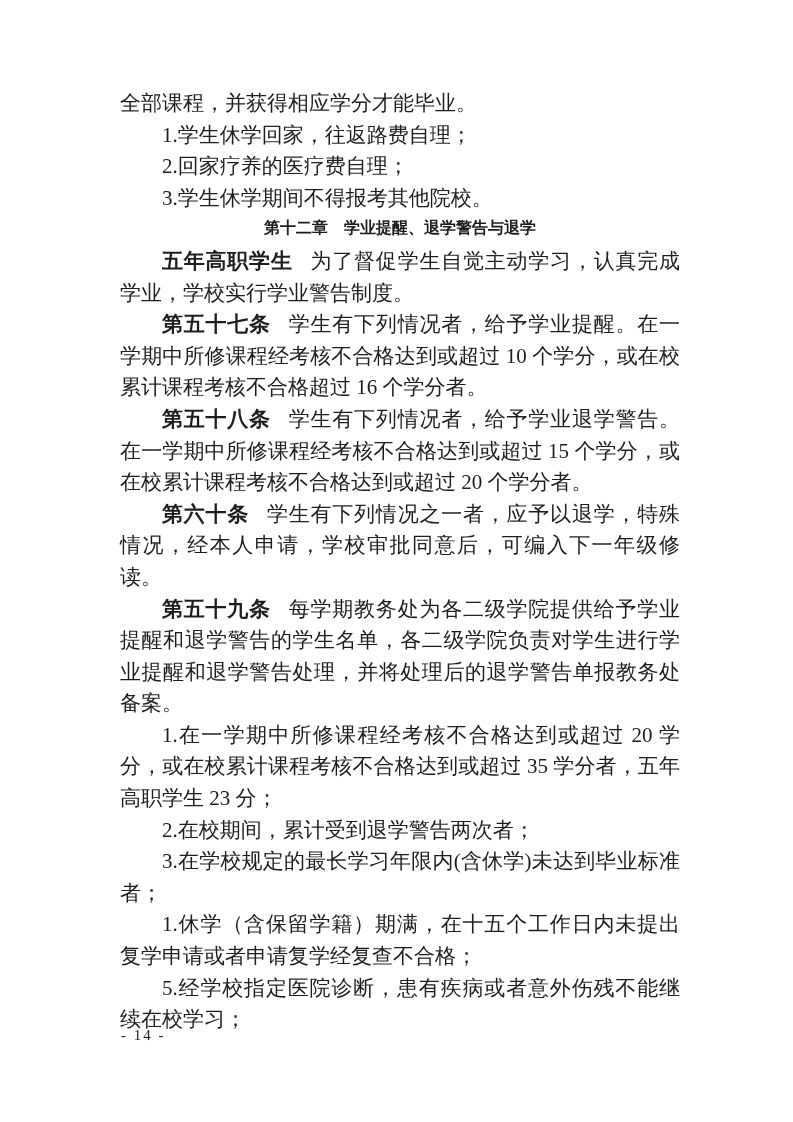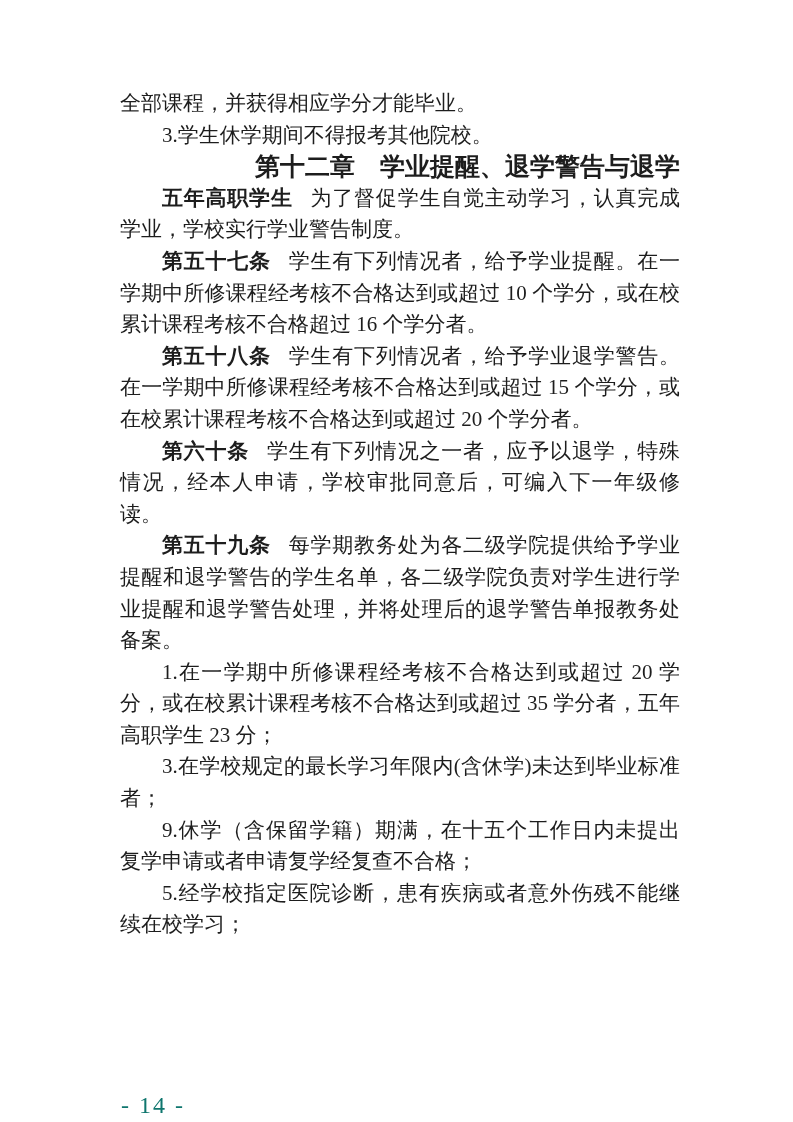--- a/index.html
+++ b/index.html
@@ -29,51 +29,54 @@
   }
   .content p {
     text-indent: 2em;
   }
   .content p.continuation {
     text-indent: 0;
     text-align: left;
   }
   .content p.chapter {
     text-indent: 0;
-    text-align: right;
+    text-align: center;
     font-weight: bold;
-    font-size: 25px;
-    font-family: Liberation Serif, serif;
+    font-size: 16px;
+    font-family: Liberation Mono, monospace;
   }
   .lead {
     font-weight: bold;
     margin-right: 0.85em;
   }
   .footer {
     position: absolute;
     left: 121px;
-    top: 1094px;
-    font-size: 24px;
+    top: 1024px;
+    font-size: 15px;
     line-height: 22px;
     letter-spacing: 2px;
-    color: #0f766e;
+    color: #0f172a;
   }
 </style>
 </head>
 <body>
 
 <div class="page">
   <div class="content">
       <p class="continuation">全部课程，并获得相应学分才能毕业。</p>
+      <p class="item">1.学生休学回家，往返路费自理；</p>
+      <p class="item">2.回家疗养的医疗费自理；</p>
       <p class="item">3.学生休学期间不得报考其他院校。</p>
       <p class="chapter">第十二章　学业提醒、退学警告与退学</p>
       <p class="article"><span class="lead">五年高职学生</span>为了督促学生自觉主动学习，认真完成学业，学校实行学业警告制度。</p>
       <p class="article"><span class="lead">第五十七条</span>学生有下列情况者，给予学业提醒。在一学期中所修课程经考核不合格达到或超过 10 个学分，或在校累计课程考核不合格超过 16 个学分者。</p>
       <p class="article"><span class="lead">第五十八条</span>学生有下列情况者，给予学业退学警告。在一学期中所修课程经考核不合格达到或超过 15 个学分，或在校累计课程考核不合格达到或超过 20 个学分者。</p>
       <p class="article"><span class="lead">第六十条</span>学生有下列情况之一者，应予以退学，特殊情况，经本人申请，学校审批同意后，可编入下一年级修读。</p>
       <p class="article"><span class="lead">第五十九条</span>每学期教务处为各二级学院提供给予学业提醒和退学警告的学生名单，各二级学院负责对学生进行学业提醒和退学警告处理，并将处理后的退学警告单报教务处备案。</p>
       <p class="item">1.在一学期中所修课程经考核不合格达到或超过 20 学分，或在校累计课程考核不合格达到或超过 35 学分者，五年高职学生 23 分；</p>
+      <p class="item">2.在校期间，累计受到退学警告两次者；</p>
       <p class="item">3.在学校规定的最长学习年限内(含休学)未达到毕业标准者；</p>
-      <p class="item">9.休学（含保留学籍）期满，在十五个工作日内未提出复学申请或者申请复学经复查不合格；</p>
+      <p class="item">1.休学（含保留学籍）期满，在十五个工作日内未提出复学申请或者申请复学经复查不合格；</p>
       <p class="item">5.经学校指定医院诊断，患有疾病或者意外伤残不能继续在校学习；</p>
     </div>
   <div class="footer">- 14 -</div>
 </div>
 
 </body></html>

